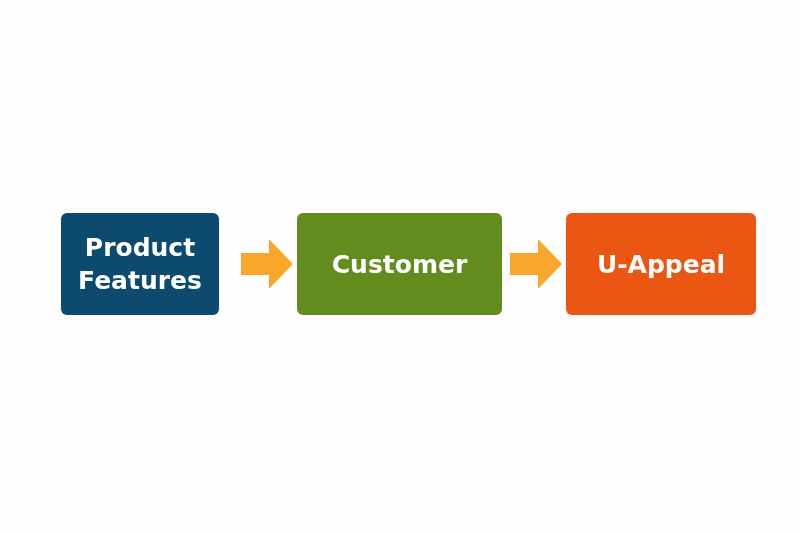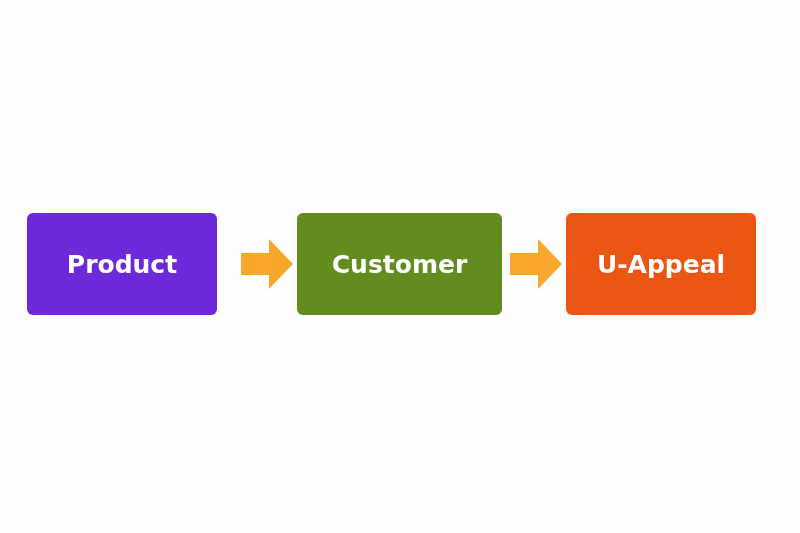--- a/index.html
+++ b/index.html
@@ -1,31 +1,32 @@
 <!DOCTYPE html>
 <html><head>
 <meta charset="utf-8">
 <style>
   html, body { margin:0; padding:0; }
   body { width:800px; height:533px; background:#fefefe; position:relative; overflow:hidden; font-family:"DejaVu Sans", sans-serif; }
   .box { position:absolute; top:213px; height:102px; border-radius:6px; display:flex; align-items:center; justify-content:center; text-align:center; color:#fff; font-weight:bold; font-size:25px; line-height:33px; box-sizing:border-box; padding:0 8px; }
   .box span { display:block; }
-  #b1 { left:27px; width:190px; background:#6d28d9; }
+  #b1 { left:61px; width:158px; background:#0c4a6e; }
   #b2 { left:297px; width:205px; background:#628c1d; }
   #b3 { left:566px; width:190px; background:#eb5713;text-align:center; }
   .arrow { position:absolute; top:239px; width:52px; height:50px; }
   #a1 { left:241px; }
   #a2 { left:510px; }
 </style>
 </head>
 <body>
 
 <div id="b1" class="box">
   <div>
     <span>Product</span>
+    <span>Features</span>
   </div>
 </div>
 
 <svg id="a1" class="arrow" viewBox="0 0 52 50">
   <polygon points="0,14 28,14 28,0 52,25 28,50 28,36 0,36" fill="#f9a72b"></polygon>
 </svg>
 
 <div id="b2" class="box">
   <div>
     <span>Customer</span>

